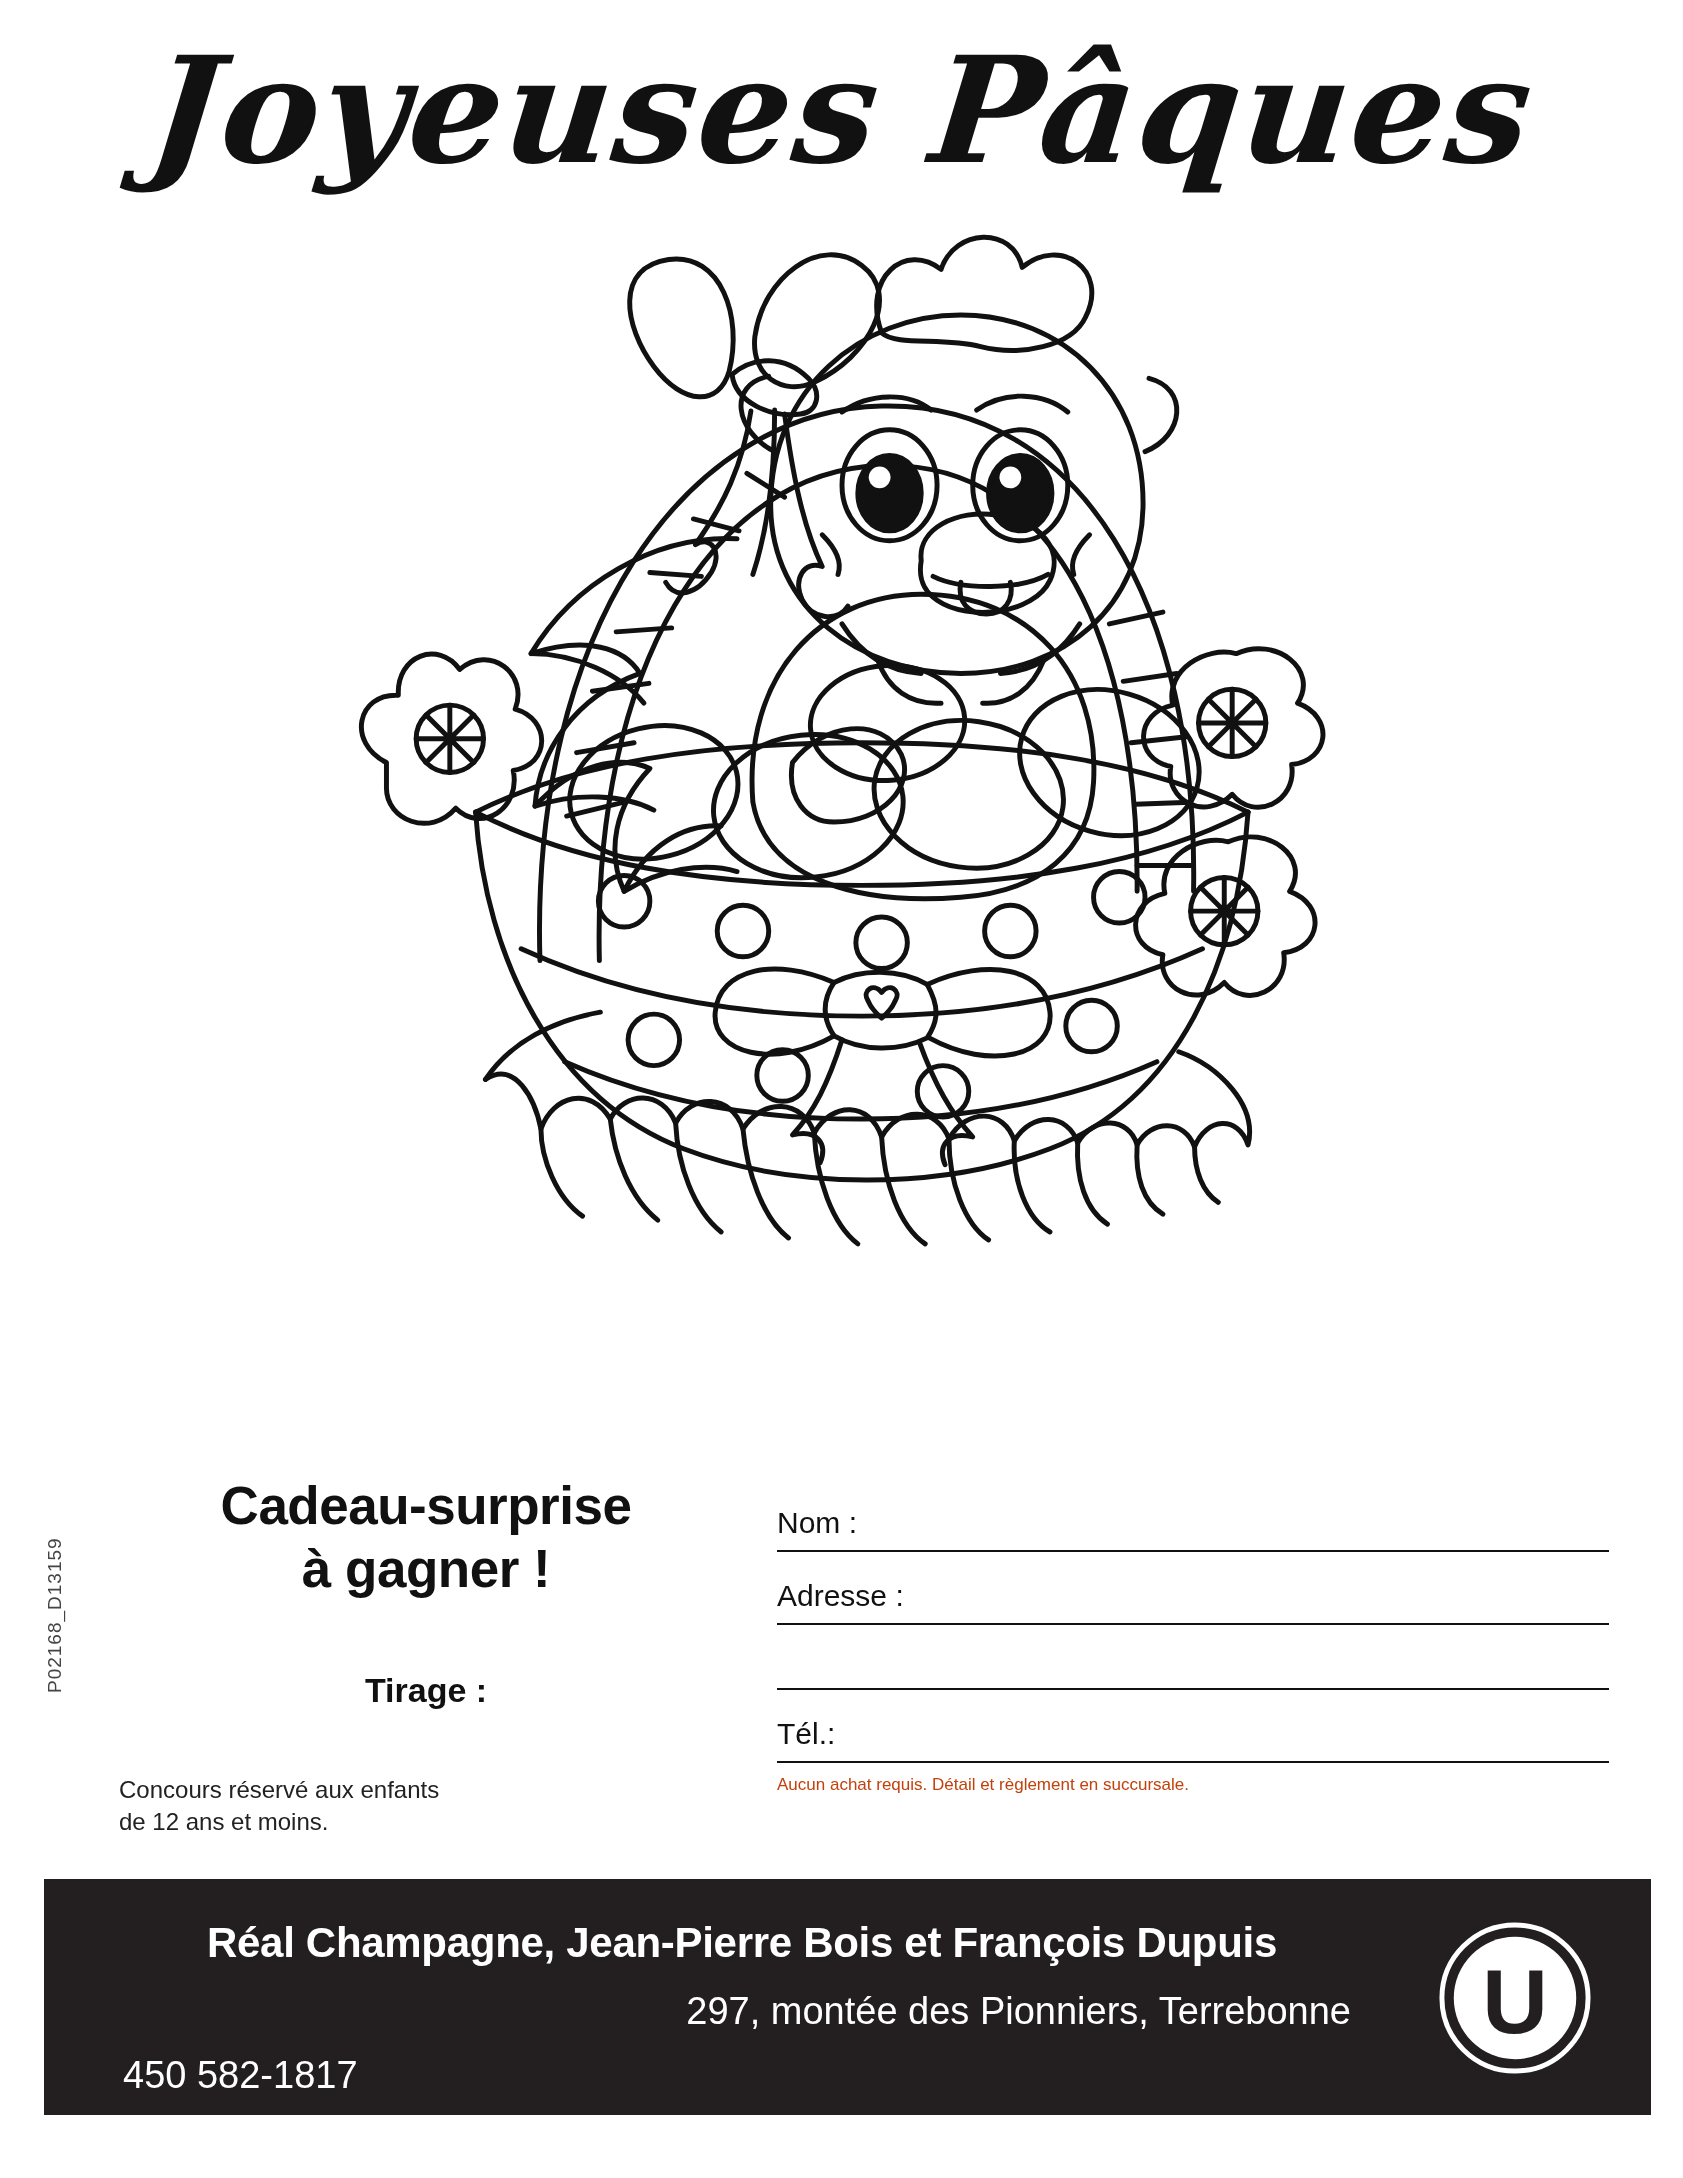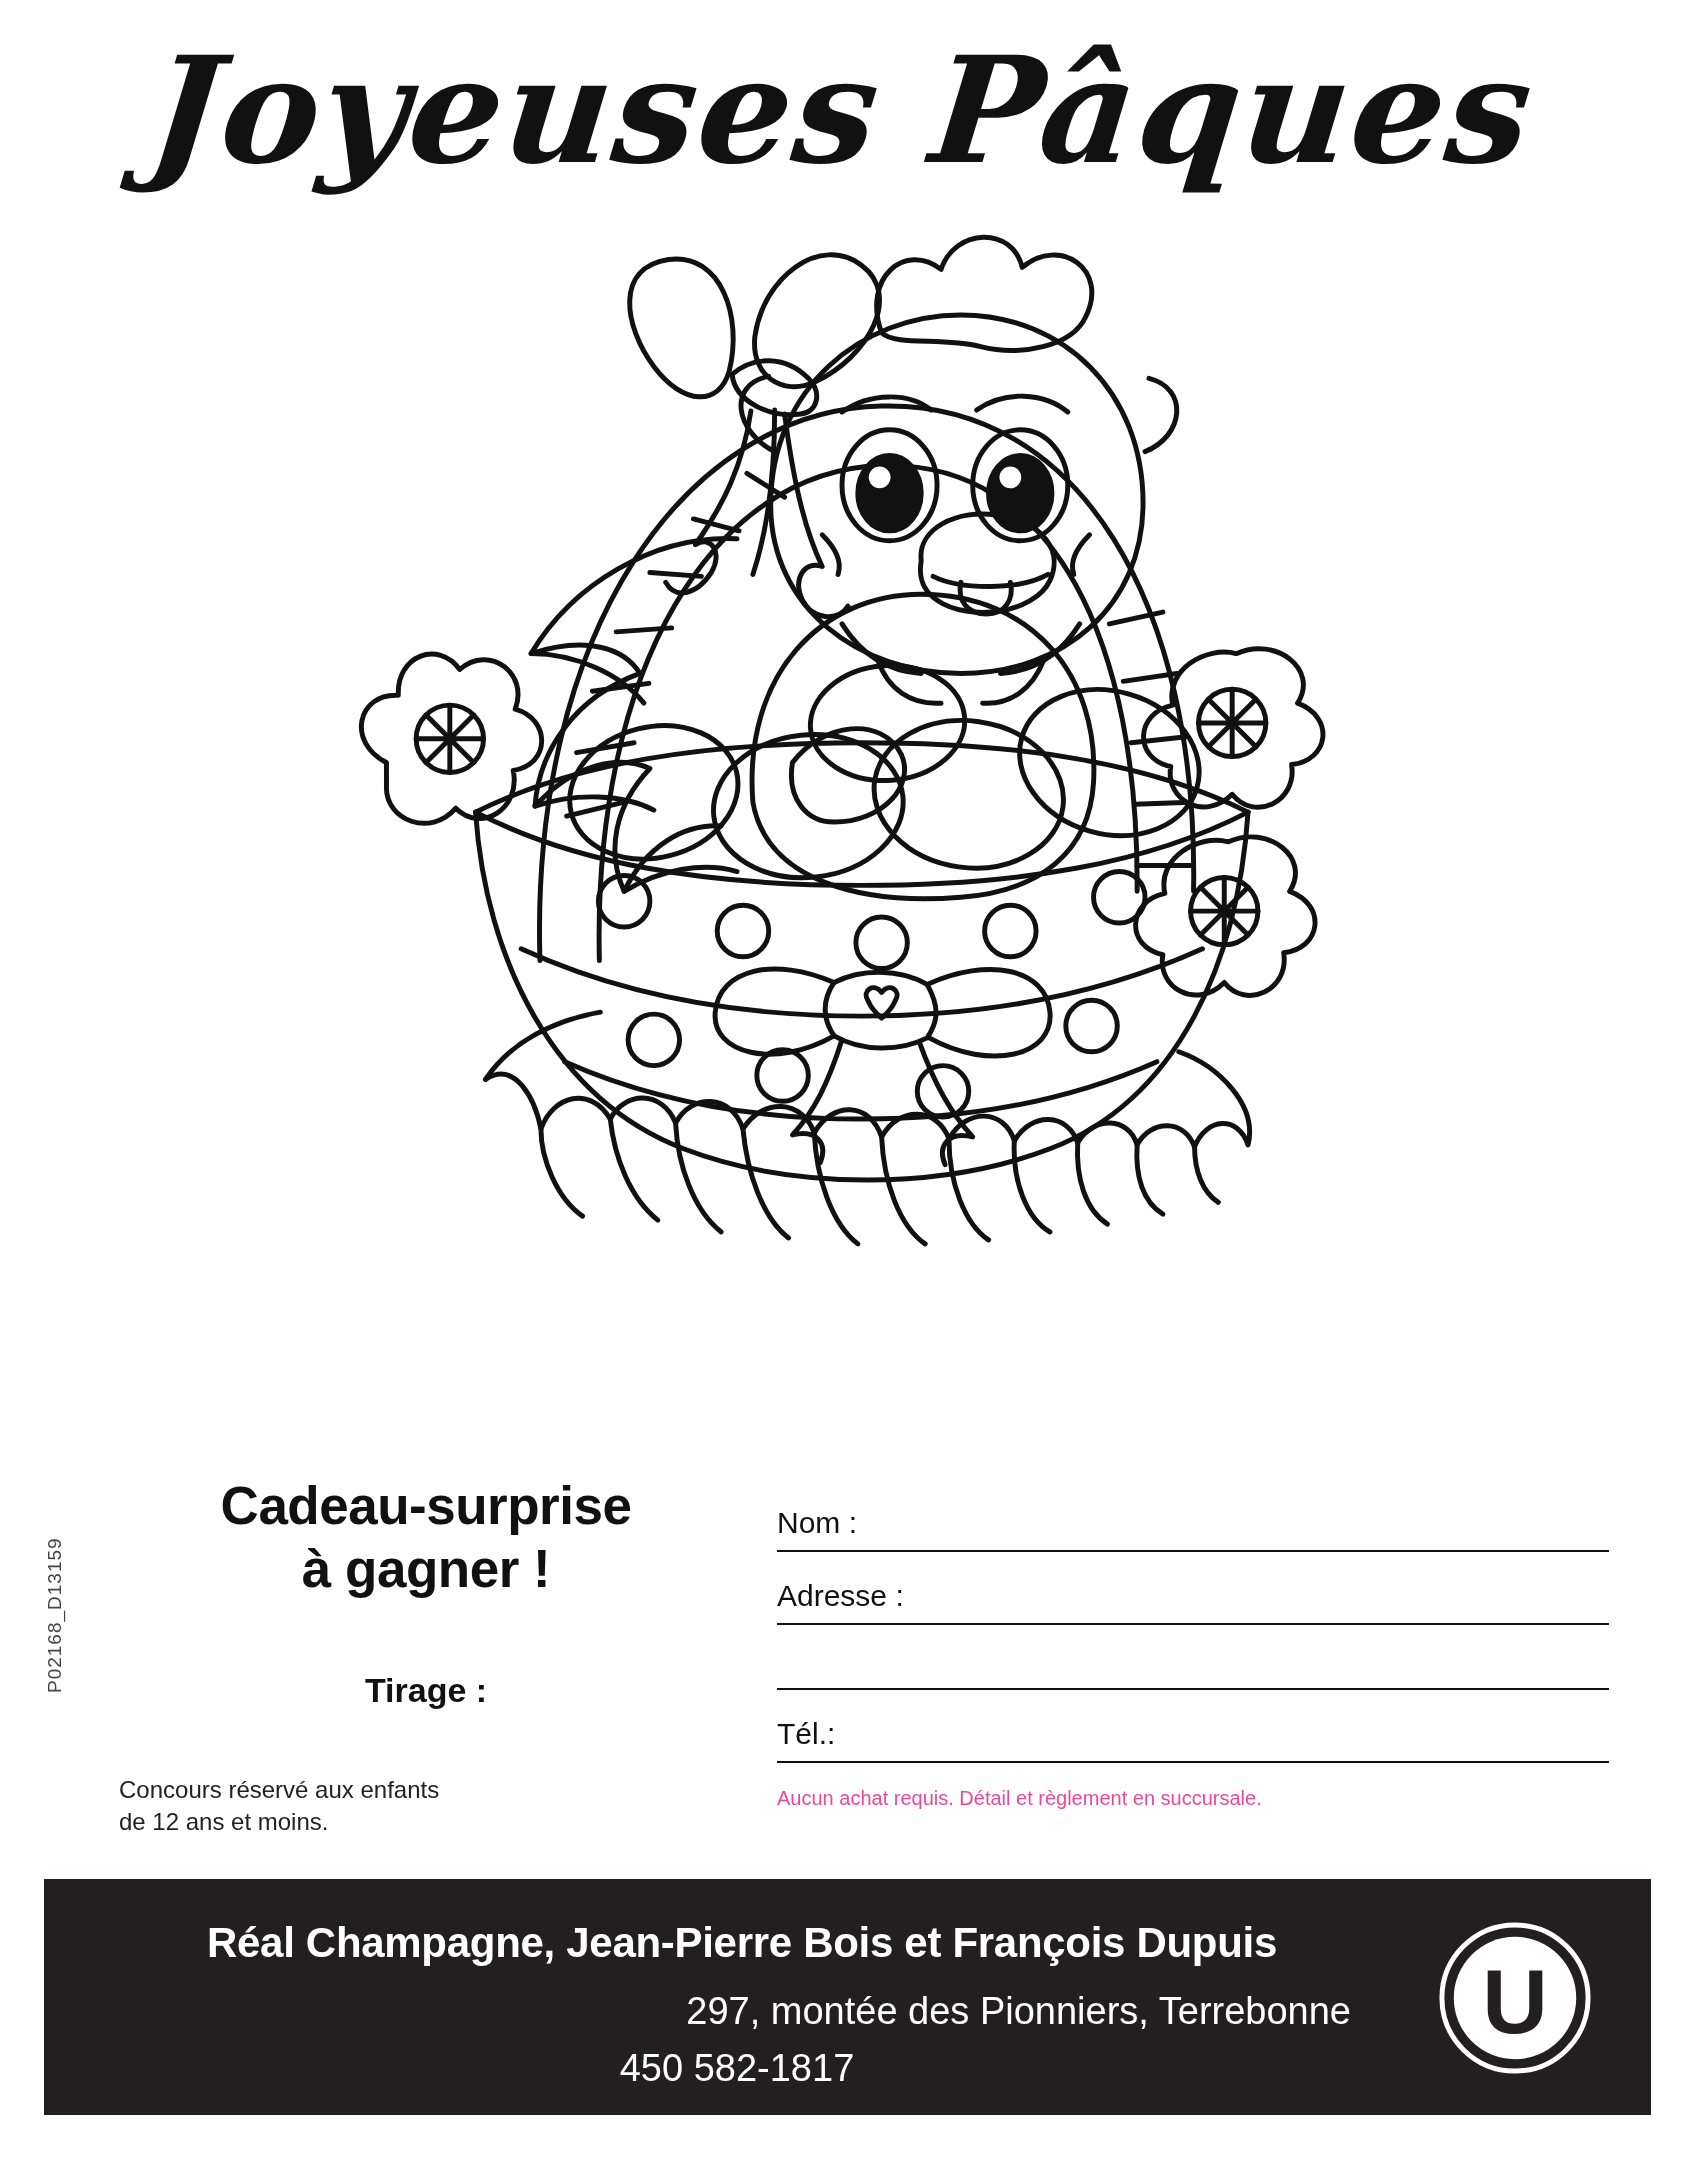--- a/index.html
+++ b/index.html
@@ -120,23 +120,23 @@
   .field .flabel {
     position: absolute;
     left: 0;
     bottom: 10px;
     font-size: 30px;
     color: #111111;
   }
   .field.blank { height: 63px; }
 
   .disclaimer {
-    margin-top: 24px;
-    font-size: 20px;
-    color: #ec4899;
+    margin-top: 12px;
+    font-size: 17px;
+    color: #c2410c;
   }
 
   
   .footer {
     position: absolute;
     left: 44px;
     top: 1879px;
     width: 1596px;
     height: 236px;
     background: #231f20;
@@ -157,22 +157,22 @@
     line-height: 1.25;
   }
   .footer-address {
     font-size: 38px;
     text-align: right;
     margin-top: 20px;
     padding-right: 10px;
   }
   .footer-phone {
     font-size: 38px;
-    text-align: center;
-    margin-top: 14px;
+    text-align: left;
+    margin-top: 21px;
     padding-right: 10px;
   }
   .logo {
     position: absolute;
     right: 57px;
     top: 40px;
     width: 158px;
     height: 158px;
   }
   .logo svg { width: 100%; height: 100%; display: block; }

